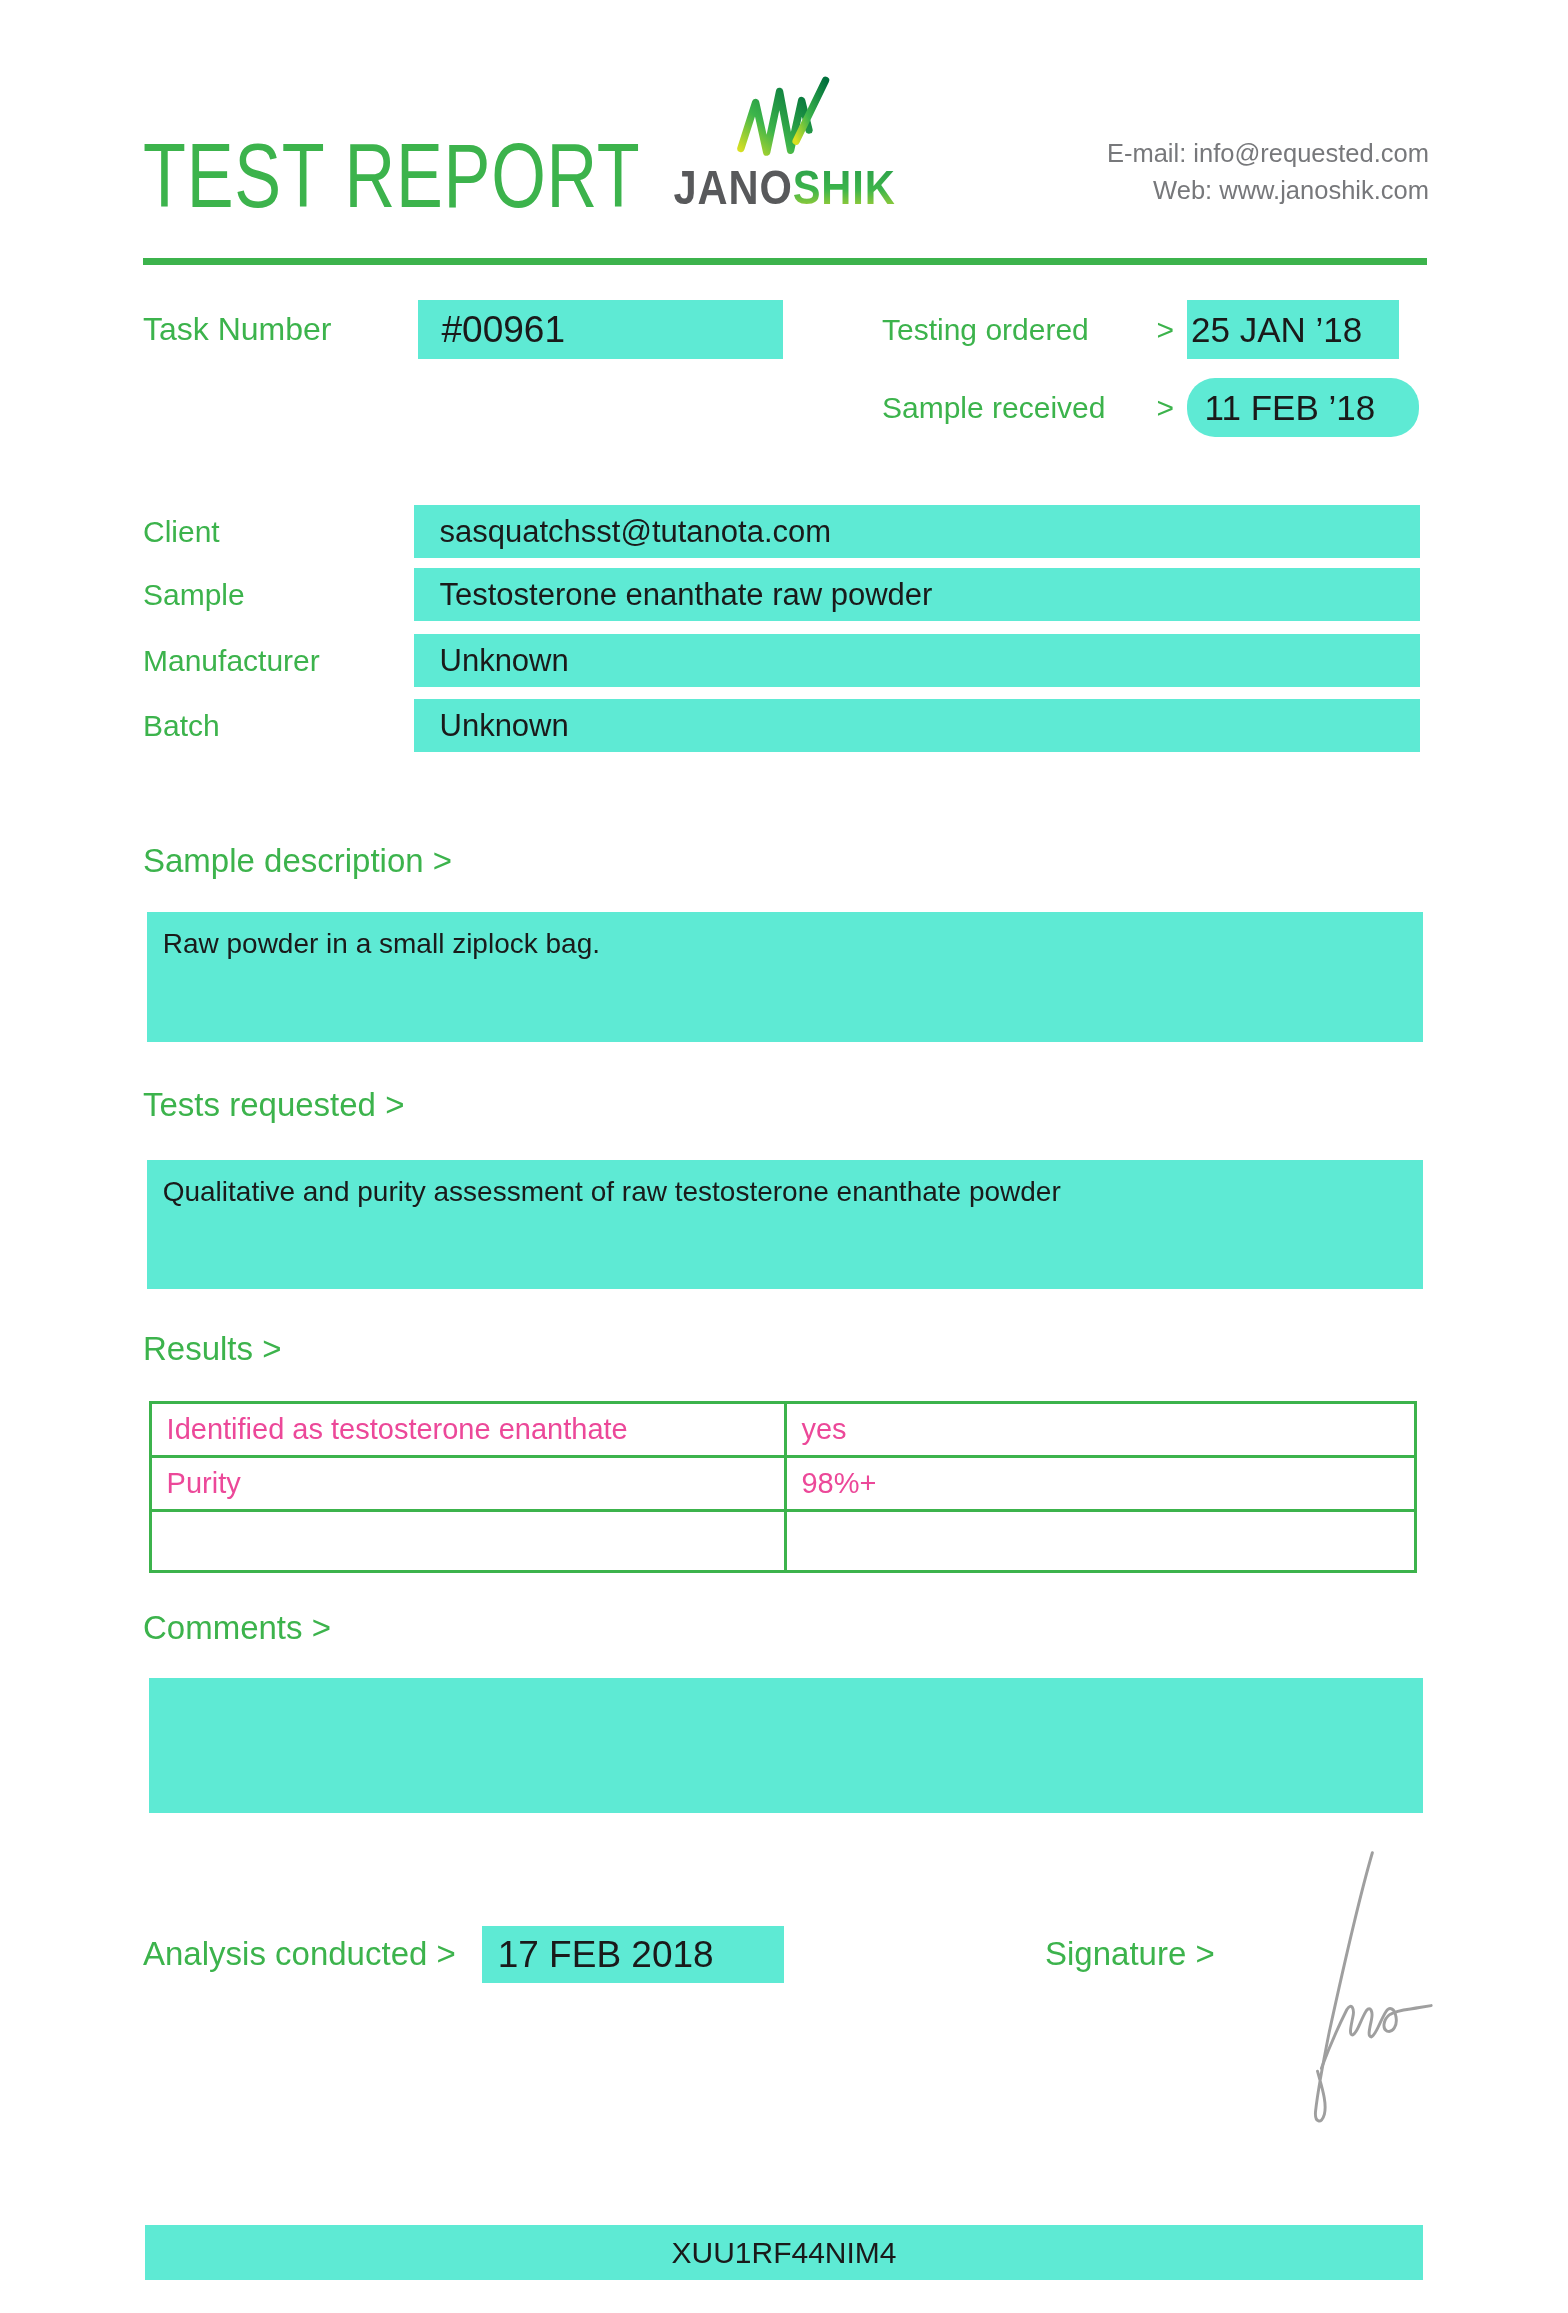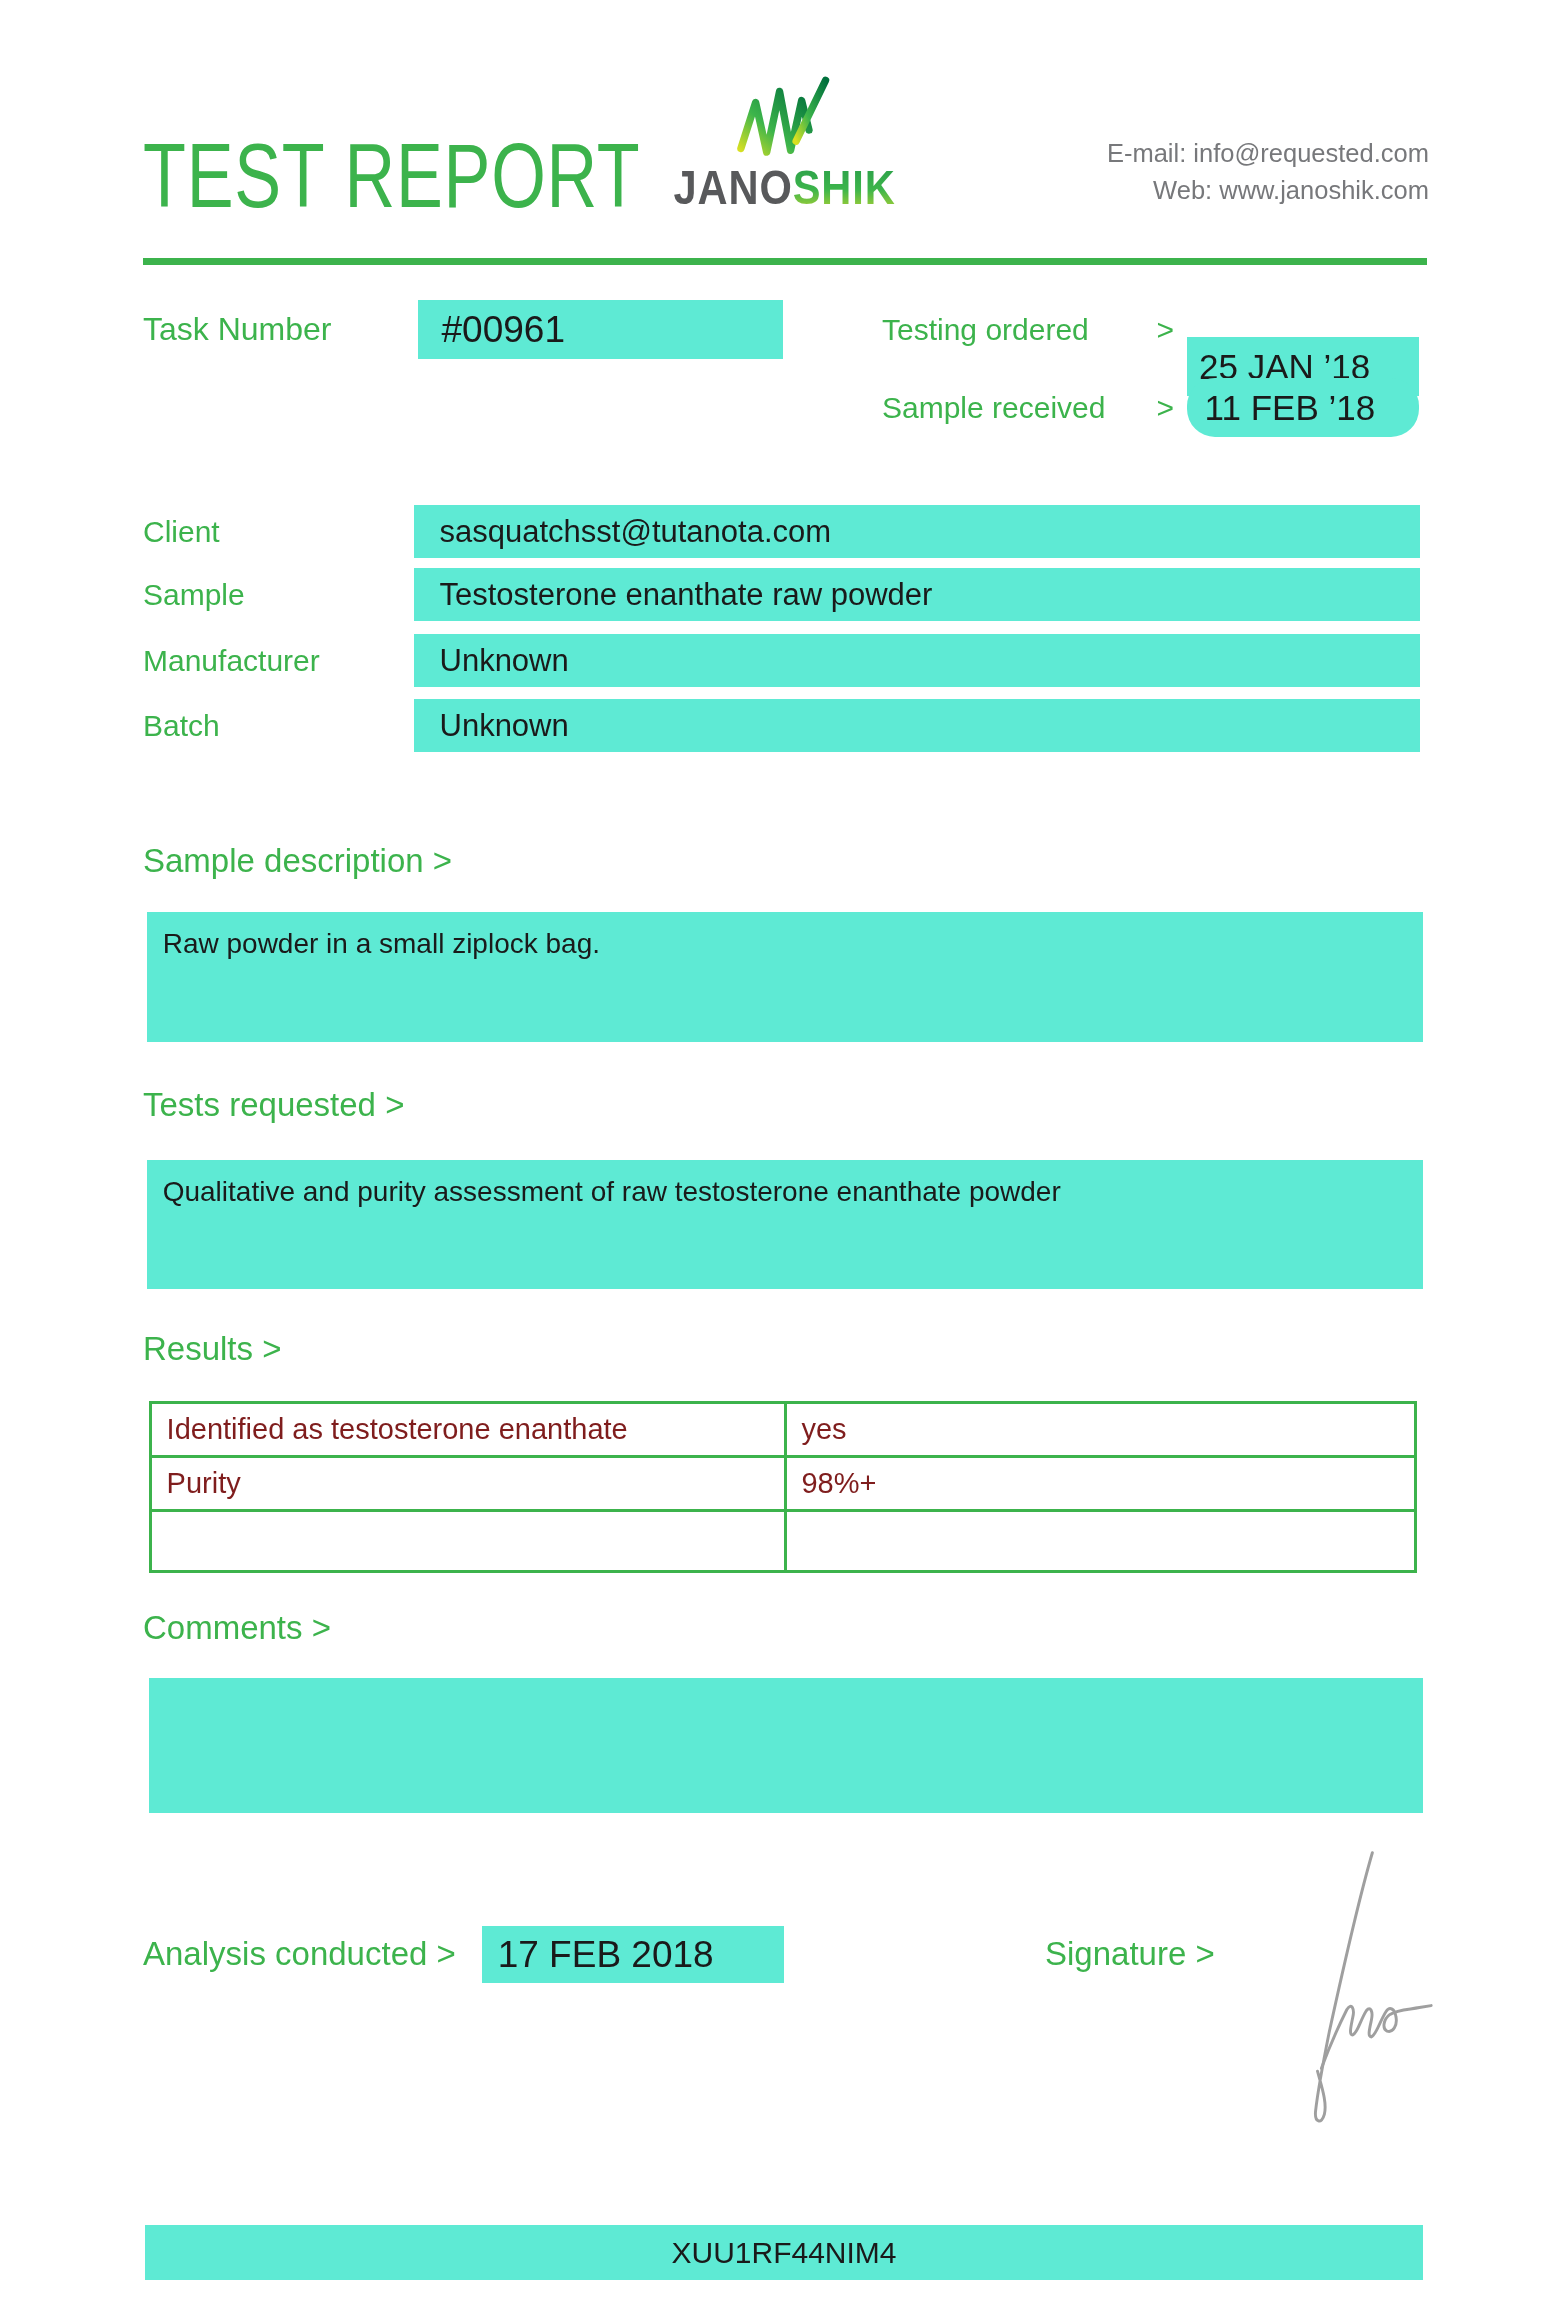--- a/index.html
+++ b/index.html
@@ -30,22 +30,22 @@
     font-size:25.5px;line-height:37px;color:#77787B;}
   .rule{left:143px;top:258px;width:1284px;height:6.9px;background:#3CB34C;}
 
   
   .label{color:#3CB34C;white-space:nowrap;}
   .task-label{left:143px;top:300px;height:59px;line-height:59px;font-size:32px;}
   .task-box{left:418px;top:300px;width:365px;height:59px;line-height:59px;
     padding-left:23.5px;box-sizing:border-box;font-size:37px;}
   .ordered-label{left:882px;top:300px;width:292px;height:59px;line-height:59px;
     font-size:30px;display:flex;justify-content:space-between;}
-  .ordered-box{left:1187px;top:300px;width:232px;height:59px;line-height:59px;
-    padding-left:12px;box-sizing:border-box;font-size:35px;margin-top:37px;}
+  .ordered-box{left:1187px;top:300px;width:212px;height:59px;line-height:59px;
+    padding-left:4px;box-sizing:border-box;font-size:35px;}
   .received-label{left:882px;top:378px;width:292px;height:59px;line-height:59px;
     font-size:30px;display:flex;justify-content:space-between;}
   .received-box{left:1187px;top:378px;width:232px;height:59px;line-height:59px;
     padding-left:17.6px;box-sizing:border-box;font-size:35px;border-radius:28px;}
 
   
   .info-label{left:143px;height:53px;line-height:53px;font-size:30px;}
   .info-box{left:414px;width:1006px;height:53px;line-height:53px;
     padding-left:25.5px;box-sizing:border-box;font-size:31px;white-space:nowrap;}
   .r0{top:505px;} .r1{top:568px;} .r2{top:634px;} .r3{top:699px;}
@@ -58,21 +58,21 @@
     font-size:28px;line-height:35px;color:#1a1a1a;}
   .b-desc{top:912px;height:130px;}
   .b-tests{top:1160px;height:129px;}
   .b-comments{left:149px;top:1678px;width:1274px;height:135px;}
 
   
   .results-table{left:149px;top:1401px;width:1268px;height:172px;
     background:#3CB34C;display:grid;grid-template-columns:632px 1fr;
     grid-template-rows:51px 51px 1fr;gap:2.9px;padding:2.9px;box-sizing:border-box;}
   .cell{background:#ffffff;display:flex;align-items:center;
-    padding-left:14.7px;font-size:29px;color:#7f1d1d;}
+    padding-left:14.7px;font-size:29px;color:#ec4899;}
 
   
   .analysis-label{left:143px;top:1932px;height:43px;line-height:43px;font-size:33px;}
   .analysis-box{left:482px;top:1926px;width:302px;height:57px;line-height:57px;
     padding-left:15.7px;box-sizing:border-box;font-size:37px;}
   .signature-label{left:1045px;top:1932px;height:43px;line-height:43px;font-size:33px;}
   .signature{left:1292px;top:1841px;width:147px;height:289px;}
   .verify-text{left:143px;top:2154px;width:1286px;height:43px;line-height:43px;
     font-size:36px;letter-spacing:-0.5px;color:#3CB34C;white-space:nowrap;}
   .key-box{left:145px;top:2225px;width:1278px;height:55px;line-height:55px;

